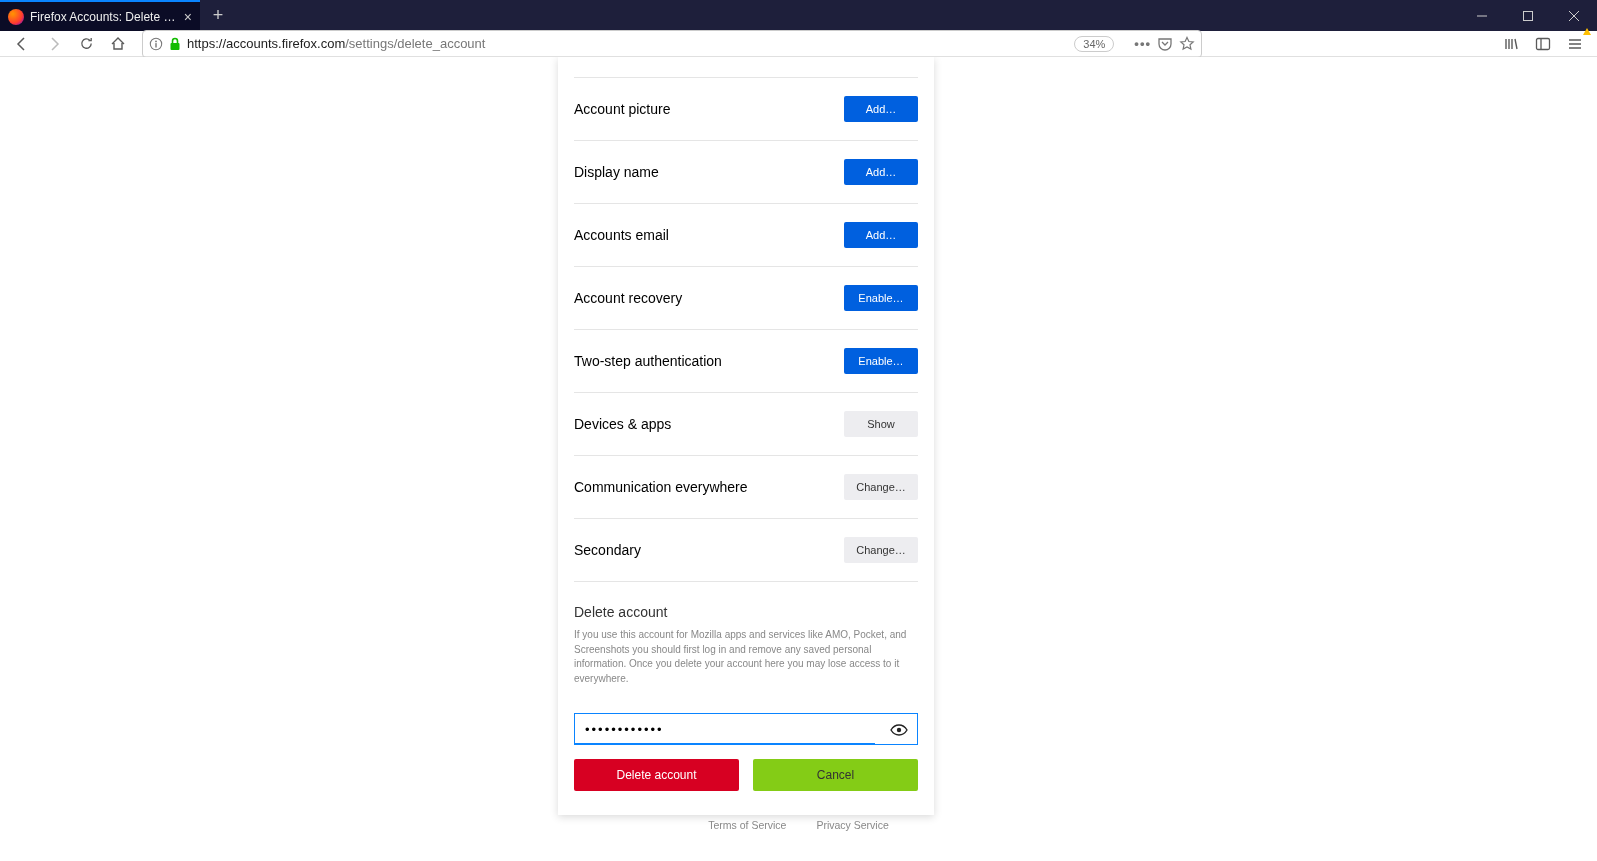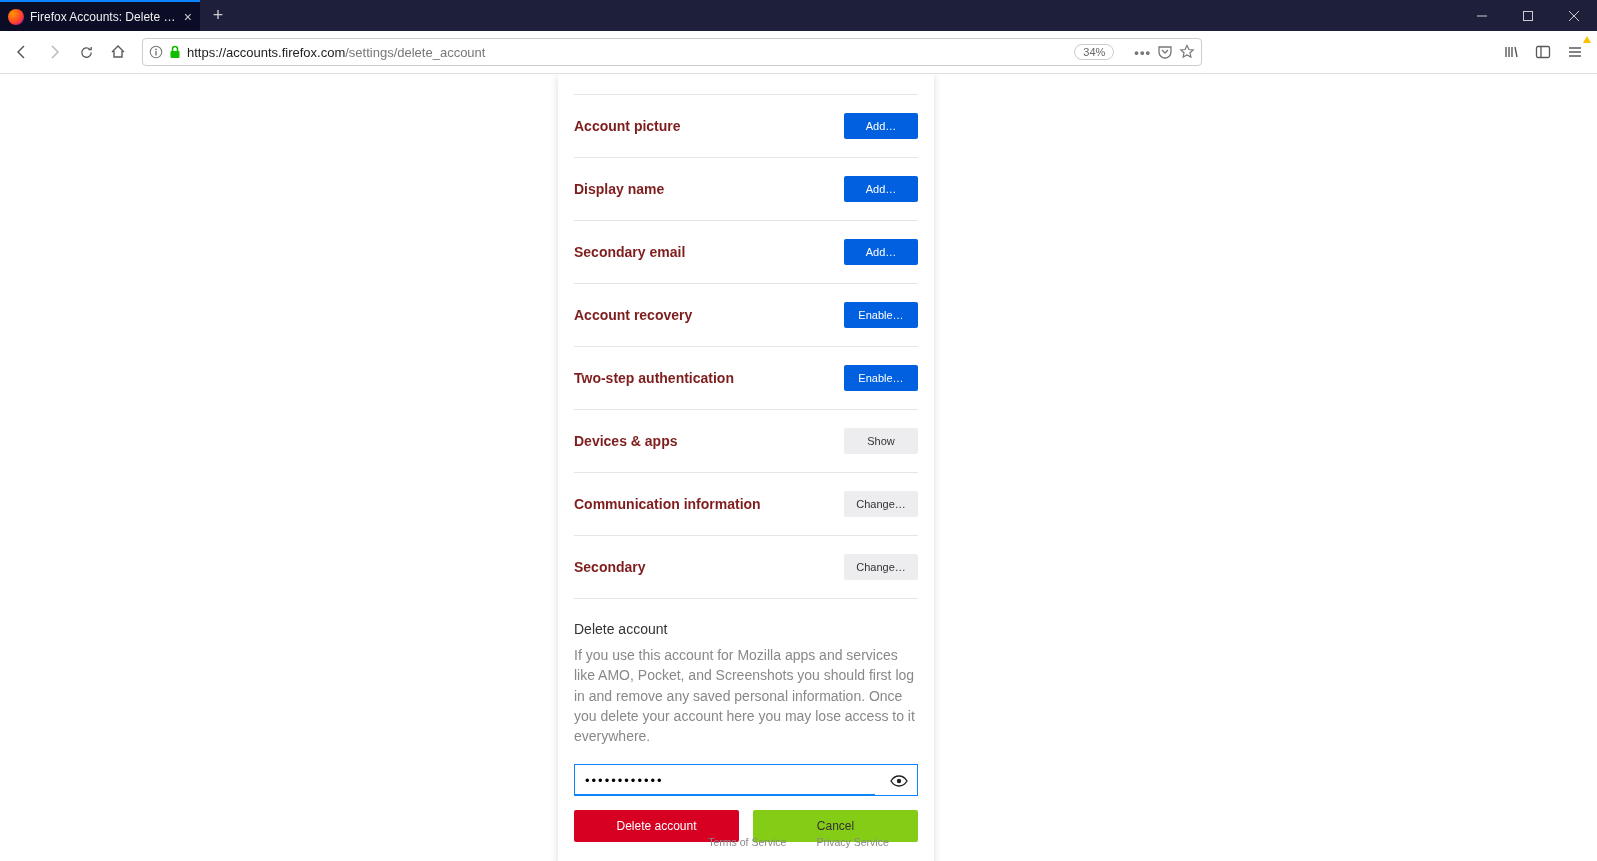--- a/index.html
+++ b/index.html
@@ -6,41 +6,41 @@
 body{background:#f9f9fb;overflow:hidden}
 .window{width:1597px;height:861px;display:flex;flex-direction:column;background:#fff}
 .titlebar{height:31px;background:#1e1f3b;display:flex;align-items:stretch;color:#fff}
 .tab{width:200px;background:#0b0c26;display:flex;align-items:center;padding:0 8px;gap:6px;border-top:2px solid #0a84ff;font-size:12px;color:#eee}
 .tab .favicon{width:16px;height:16px;border-radius:50%;background:radial-gradient(circle at 30% 30%,#ff9500,#ff3b30 60%,#6200ea 100%)}
 .tab .title{flex:1;white-space:nowrap;overflow:hidden;text-overflow:ellipsis}
 .tab .close{font-size:14px;color:#ccc;cursor:pointer}
 .newtab{width:36px;display:flex;align-items:center;justify-content:center;color:#ccc;font-size:18px;cursor:pointer}
 .titlebar .spacer{flex:1}
 .winbtn{width:46px;display:flex;align-items:center;justify-content:center;color:#ccc;font-size:12px;cursor:pointer}
-.toolbar{height:43px;background:#fff;border-bottom:1px solid #e0e0e0;display:flex;align-items:center;padding:0 8px;gap:4px}
+.toolbar{height:26px;background:#fff;border-bottom:1px solid #e0e0e0;display:flex;align-items:center;padding:0 8px;gap:4px}
 .tbtn{width:28px;height:28px;display:flex;align-items:center;justify-content:center;color:#5a5a5a;cursor:pointer;border-radius:4px}
 .tbtn.disabled{color:#bbb}
 .urlbar{flex:0 0 1060px;height:28px;margin-left:6px;border:1px solid #ccc;border-radius:4px;display:flex;align-items:center;padding:0 6px;gap:6px;font-size:13px;color:#555}
 .urlbar .lock{color:#12bc00;font-size:13px}
 .urlbar .url{flex:1;white-space:nowrap;overflow:hidden}
 .urlbar .url .host{color:#222}
 .urlbar .url .path{color:#777}
 .zoompill{border:1px solid #ccc;border-radius:10px;padding:1px 8px;font-size:11px;color:#666}
 .toolbar .flexgap{flex:1}
 .content{flex:1;position:relative;background:#fff;overflow:hidden}
 .page{position:absolute;inset:0;background:#fff}
 .card{position:absolute;left:558px;top:0;width:376px;background:#fff;box-shadow:0 2px 8px rgba(0,0,0,0.15);padding:14px 16px 24px}
 .row{display:flex;align-items:center;justify-content:space-between;padding:18px 0;border-bottom:1px solid #e5e5e5}
 .row:first-child{border-top:1px solid #e5e5e5;margin-top:6px}
-.row .label{font-size:14px;color:#7f1d1d;font-weight:700}
+.row .label{font-size:14px;color:#000000;font-weight:400}
 .btn{min-width:74px;height:26px;border:none;border-radius:2px;font-size:11px;cursor:pointer;padding:0 10px}
 .btn.blue{background:#0060df;color:#fff}
 .btn.gray{background:#ededf0;color:#333}
 .section-title{font-size:14px;color:#333;margin-top:22px;margin-bottom:8px}
-.helptext{font-size:14px;color:#888;line-height:1.45;margin-bottom:18px}
+.helptext{font-size:10px;color:#888;line-height:1.45;margin-bottom:27px}
 .pwwrap{position:relative;border:1px solid #0a84ff;height:32px;display:flex;align-items:center;padding:0 34px 0 10px;margin-bottom:14px}
 .pwwrap::after{content:"";position:absolute;left:0;right:42px;bottom:-1px;height:2px;background:#0a84ff}
 .pwwrap input{border:none;outline:none;width:100%;font-size:13px;letter-spacing:2px}
 .eye{position:absolute;right:8px;top:6px;width:20px;height:20px;display:flex;align-items:center;justify-content:center;color:#333;cursor:pointer}
 .btnrow{display:flex;gap:14px}
 .bigbtn{flex:1;height:32px;border:none;border-radius:2px;font-size:12px;cursor:pointer}
 .bigbtn.red{background:#d70022;color:#fff}
 .bigbtn.gray{background:#84cc16;color:#333}
 .footer{position:absolute;left:50%;transform:translateX(-50%);top:762px;display:flex;gap:30px;font-size:10.5px;color:#888}
 .footer a{color:#888;text-decoration:none;cursor:pointer}
@@ -159,37 +159,37 @@
         <div id="rows">
             <div class="row">
               <span class="label">Account picture</span>
               <button class="btn blue">Add…</button>
             </div>
             <div class="row">
               <span class="label">Display name</span>
               <button class="btn blue">Add…</button>
             </div>
             <div class="row">
-              <span class="label">Secondary email</span>
+              <span class="label">Accounts email</span>
               <button class="btn blue">Add…</button>
             </div>
             <div class="row">
               <span class="label">Account recovery</span>
               <button class="btn blue">Enable…</button>
             </div>
             <div class="row">
               <span class="label">Two-step authentication</span>
               <button class="btn blue">Enable…</button>
             </div>
             <div class="row">
               <span class="label">Devices &amp; apps</span>
               <button class="btn gray">Show</button>
             </div>
             <div class="row">
-              <span class="label">Communication information</span>
+              <span class="label">Communication everywhere</span>
               <button class="btn gray">Change…</button>
             </div>
             <div class="row">
               <span class="label">Secondary</span>
               <button class="btn gray">Change…</button>
             </div>
           </div>
         <div class="section-title">Delete account</div>
         <div class="helptext">If you use this account for Mozilla apps and services like AMO, Pocket, and Screenshots you should first log in and remove any saved personal information. Once you delete your account here you may lose access to it everywhere.</div>
         <div class="pwwrap">

